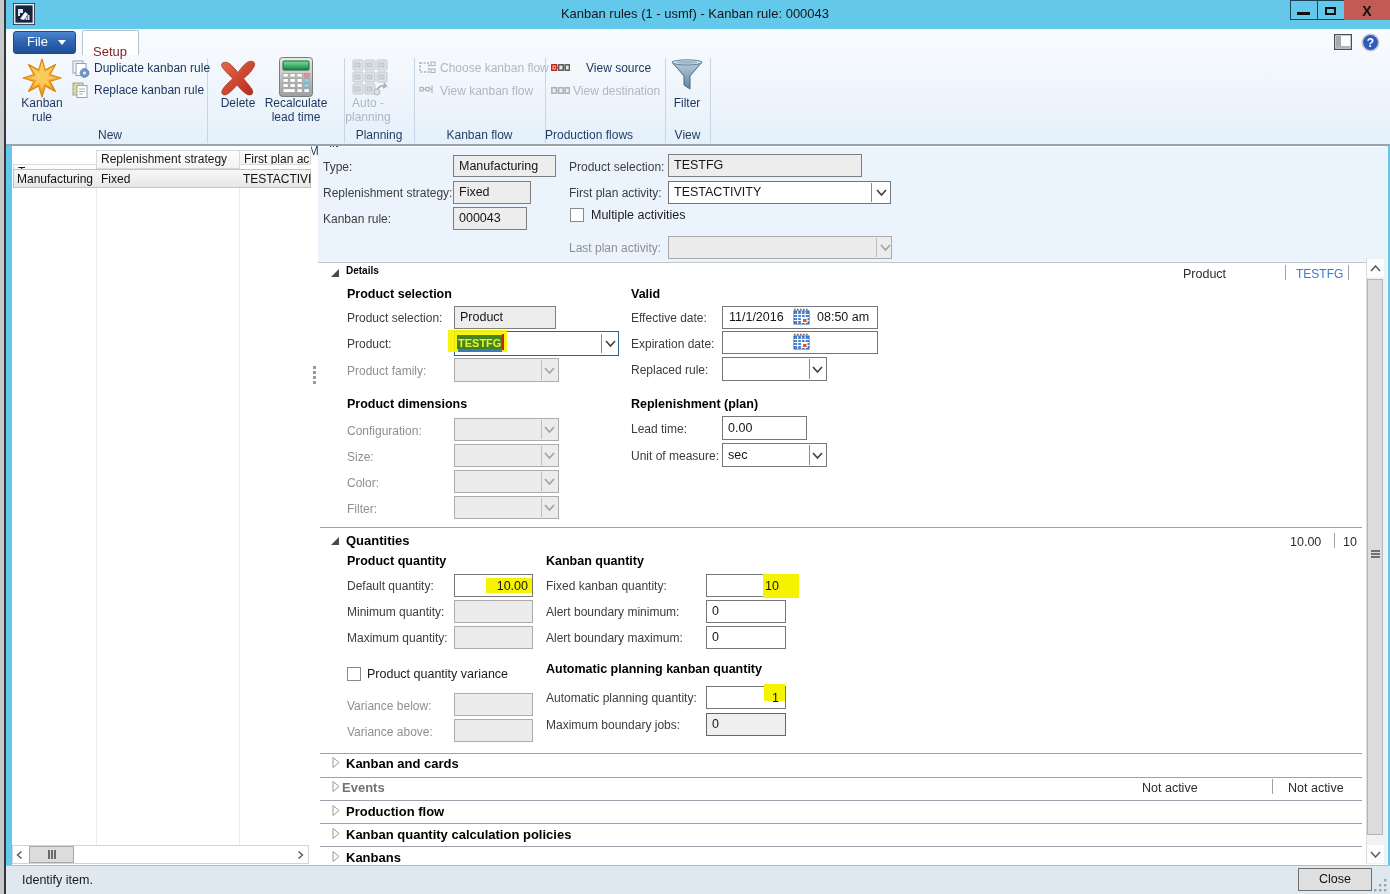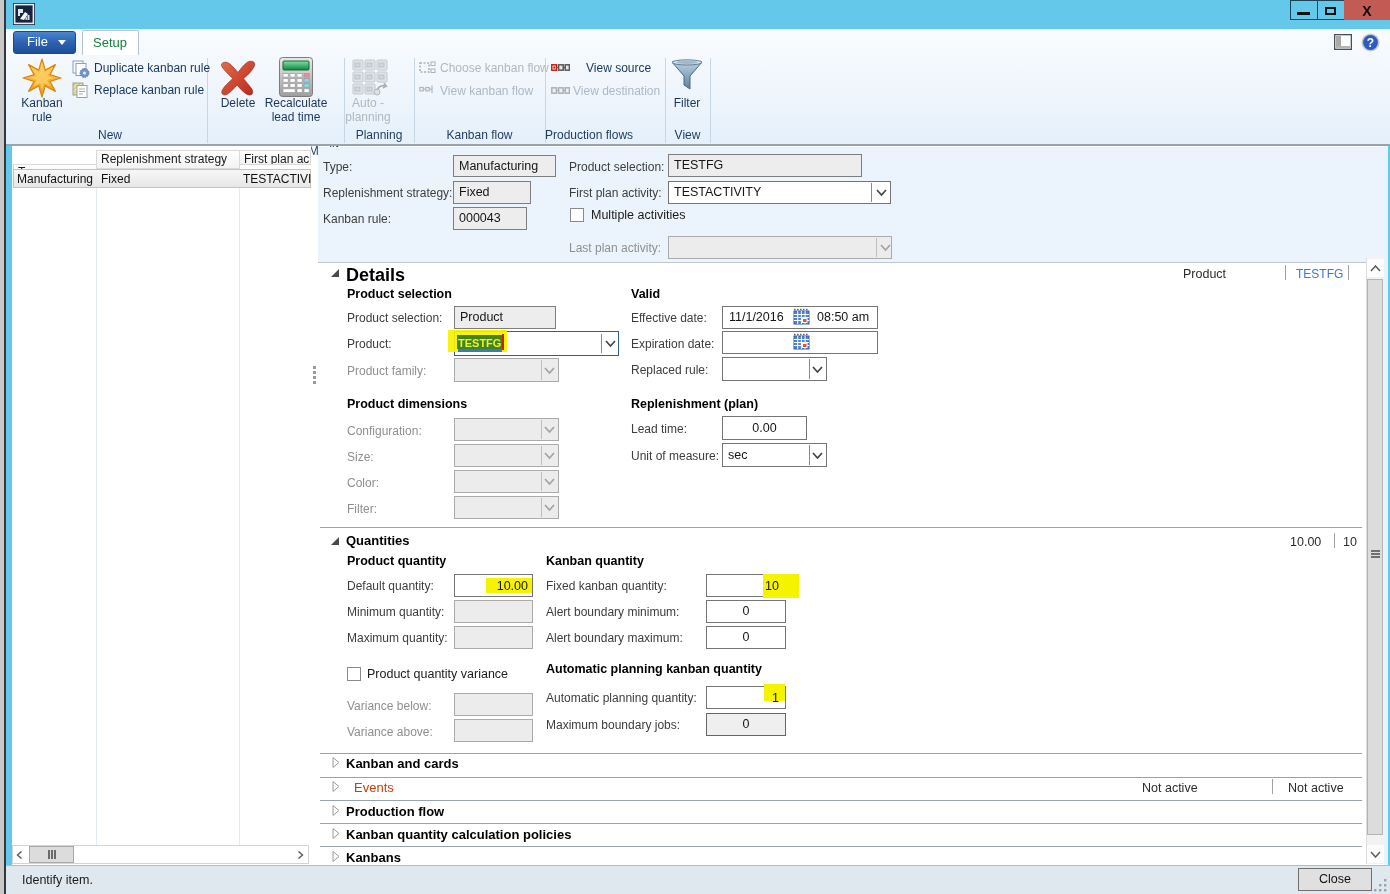--- a/index.html
+++ b/index.html
@@ -3,21 +3,21 @@
 <style>
 html,body{margin:0;padding:0}
 .stage{position:relative;width:1390px;height:894px;font-family:"Liberation Sans",sans-serif;background:#fff;overflow:hidden}
 .abs{position:absolute}
 .lbl{position:absolute;font-size:12px;color:#3d3d3d;white-space:nowrap}
 .lblg{position:absolute;font-size:12px;color:#8f8f8f;white-space:nowrap}
 .bold{position:absolute;font-size:12.5px;font-weight:bold;color:#000;white-space:nowrap}
 .inp{position:absolute;box-sizing:border-box;background:#fff;border:1px solid #757575;font-size:12.5px;color:#151515;padding:0 5px;white-space:nowrap;overflow:hidden}
 .dis{background:#ececec;border:1px solid #ababab;color:#151515}
 .ro{background:#ededed;border:1px solid #7e7e7e;color:#151515}
-.num{text-align:center}
+.num{text-align:left}
 .sect{position:absolute;left:320px;width:1042px;height:1px;background:#9aa3ab}
 .rtxt{position:absolute;font-size:12.5px;color:#2b2b2b;white-space:nowrap}
 .vsep{position:absolute;width:1px;background:#9aa3ab}
 .gl{position:absolute;font-size:12px;color:#1d3a5f;white-space:nowrap}
 .rbtxt{position:absolute;font-size:12px;color:#1a355c;white-space:nowrap}
 .rbgray{position:absolute;font-size:12px;color:#aeb8c2;white-space:nowrap}
 </style></head>
 <body>
 <div class="stage">
 
@@ -29,35 +29,36 @@
 <div class="abs" style="left:1388px;top:29px;width:2px;height:837px;background:#63c8e9"></div>
 
 <svg class="abs" style="left:13px;top:3px" width="22" height="22" viewBox="0 0 22 22">
  <rect x="0" y="0" width="22" height="22" fill="#16243e"></rect>
  <rect x="1.6" y="1.6" width="18.8" height="18.8" fill="none" stroke="#e8edf4" stroke-width="1.6"></rect>
  <path d="M5,6 h5 v4 h-3 v3 h-2 Z" fill="#dfe6ee"></path>
  <path d="M7,16 l5,-7 3,2 -4,6 Z" fill="#f2f5f9"></path>
  <rect x="14.5" y="12" width="2" height="5" fill="#d5dde8"></rect>
  <rect x="12.5" y="14" width="1.4" height="3" fill="#d5dde8"></rect>
 </svg>
+<div class="abs" style="left:0;top:6px;width:1390px;text-align:center;font-size:13px;color:#14181c">Kanban rules (1 - usmf) - Kanban rule: 000043</div>
 <div class="abs" style="left:1290px;top:0;width:28px;height:20px;border:1px solid #1c4355;box-sizing:border-box"></div>
 <div class="abs" style="left:1317px;top:0;width:28px;height:20px;border:1px solid #1c4355;box-sizing:border-box"></div>
 <div class="abs" style="left:1344px;top:0;width:46px;height:20px;background:#c15b53"></div>
 <div class="abs" style="left:1297px;top:12px;width:13px;height:3px;background:#101010"></div>
 <div class="abs" style="left:1325px;top:7px;width:11px;height:8px;border:2px solid #101010;box-sizing:border-box"></div>
 <div class="abs" style="left:1344px;top:3px;width:46px;text-align:center;font-size:14px;font-weight:bold;color:#0d0d0d">X</div>
 
 <div class="abs" style="left:6px;top:29px;width:1384px;height:116px;background:linear-gradient(#f9fcfe,#eff5fc 55%,#e4f0fb)"></div>
 <div class="abs" style="left:6px;top:144px;width:1384px;height:2px;background:#98a5af"></div>
 
 <div class="abs" style="left:13px;top:31px;width:63px;height:23px;border-radius:3px;background:linear-gradient(#4a85cf,#2d62b0 50%,#1e5098);border:1px solid #1a4a88;box-sizing:border-box"></div>
 <div class="abs" style="left:27px;top:34px;font-size:13px;color:#fff">File</div>
 <div class="abs" style="left:58px;top:40px;width:0;height:0;border-left:4px solid transparent;border-right:4px solid transparent;border-top:5px solid #fff"></div>
 <div class="abs" style="left:82px;top:30px;width:57px;height:25px;background:#fff;border:1px solid #b5c2cf;border-bottom:none;border-radius:2px 2px 0 0;box-sizing:border-box"></div>
-<div class="abs" style="left:93px;top:35px;font-size:13px;color:#15803d">Setup</div>
+<div class="abs" style="left:93px;top:44px;font-size:13px;color:#7f1d1d">Setup</div>
 
 <svg class="abs" style="left:1334px;top:34px" width="18" height="16" viewBox="0 0 18 16">
  <rect x="0.5" y="0.5" width="17" height="15" fill="#fdfdfd" stroke="#474f58" stroke-width="1.6"></rect>
  <rect x="2" y="2" width="5" height="10" fill="#a9a9a9"></rect>
  <rect x="2" y="12" width="14" height="2.5" fill="#b3b3b3"></rect>
 </svg>
 <svg class="abs" style="left:1361px;top:33px" width="19" height="19" viewBox="0 0 19 19">
  <circle cx="9.5" cy="9.5" r="9" fill="#c6c6c6"></circle>
  <circle cx="9.5" cy="9.5" r="7.4" fill="#2b5cc4"></circle>
  <text x="9.5" y="14" text-anchor="middle" font-family="Liberation Sans" font-size="12" font-weight="bold" fill="#fff">?</text>
@@ -284,21 +285,21 @@
 <div class="lblg" style="left:569px;top:241px">Last plan activity:</div>
 <div class="inp dis" style="left:668px;top:236px;width:224px;height:23px;line-height:21px"></div>
 <div class="abs" style="left:876px;top:238px;width:1px;height:19px;background:#bdbdbd"></div>
 <svg class="abs" style="left:880px;top:244px" width="11" height="8" viewBox="0 0 11 8">
       <polyline points="1,1 5.5,6 10,1" fill="none" stroke="#a3a3a3" stroke-width="1.7"></polyline>
     </svg>
 
 <svg class="abs" style="left:331px;top:269px" width="9" height="9" viewBox="0 0 9 9">
       <polygon points="8,0 8,8 0,8" fill="#4a4a4a"></polygon>
     </svg>
-<div class="abs" style="left:346px;top:265px;font-size:18px;font-weight:bold;color:#000">Details</div>
+<div class="abs" style="left:346px;top:265px;font-size:10px;font-weight:bold;color:#000">Details</div>
 <div class="rtxt" style="left:1183px;top:267px">Product</div>
 <div class="vsep" style="left:1285px;top:265px;height:15px"></div>
 <div class="abs" style="left:1296px;top:267px;font-size:12px;color:#3b78d8">TESTFG</div>
 <div class="vsep" style="left:1348px;top:265px;height:15px"></div>
 <div class="bold" style="left:347px;top:287px">Product selection</div>
 <div class="lbl" style="left:347px;top:311px">Product selection:</div>
 <div class="inp ro" style="left:454px;top:306px;width:102px;height:23px;line-height:21px">Product</div>
 <div class="lbl" style="left:347px;top:337px">Product:</div>
 <div class="inp" style="left:454px;top:331px;width:165px;height:25px;border:1px solid #2c628b"></div>
 <div class="abs" style="left:601px;top:334px;width:1px;height:19px;background:#8a8a8a"></div>
@@ -433,21 +434,21 @@
 
 <div class="sect" style="top:753px"></div>
 <svg class="abs" style="left:332px;top:757px" width="8" height="11" viewBox="0 0 8 11">
       <polygon points="1,0.5 7,5.5 1,10.5" fill="#fdfdfd" stroke="#9a9a9a"></polygon>
     </svg>
 <div class="abs" style="left:346px;top:756px;font-size:13px;font-weight:bold;color:#000">Kanban and cards</div>
 <div class="sect" style="top:777px"></div>
 <svg class="abs" style="left:332px;top:781px" width="8" height="11" viewBox="0 0 8 11">
       <polygon points="1,0.5 7,5.5 1,10.5" fill="#fdfdfd" stroke="#9a9a9a"></polygon>
     </svg>
-<div class="abs" style="left:354px;top:780px;font-size:13px;font-weight:normal;color:#c2410c">Events</div>
+<div class="abs" style="left:342px;top:780px;font-size:13px;font-weight:bold;color:#737373">Events</div>
 <div class="rtxt" style="left:1142px;top:781px">Not active</div>
 <div class="vsep" style="left:1272px;top:779px;height:15px"></div>
 <div class="rtxt" style="left:1288px;top:781px">Not active</div>
 <div class="sect" style="top:800px"></div>
 <svg class="abs" style="left:332px;top:805px" width="8" height="11" viewBox="0 0 8 11">
       <polygon points="1,0.5 7,5.5 1,10.5" fill="#fdfdfd" stroke="#9a9a9a"></polygon>
     </svg>
 <div class="abs" style="left:346px;top:804px;font-size:13px;font-weight:bold;color:#000">Production flow</div>
 <div class="sect" style="top:823px"></div>
 <svg class="abs" style="left:332px;top:828px" width="8" height="11" viewBox="0 0 8 11">

